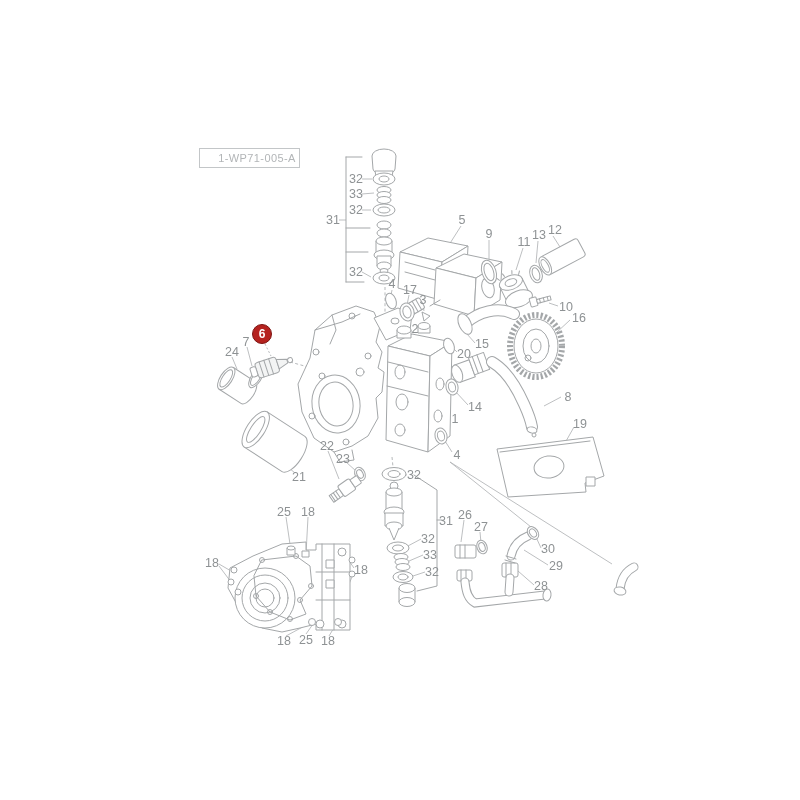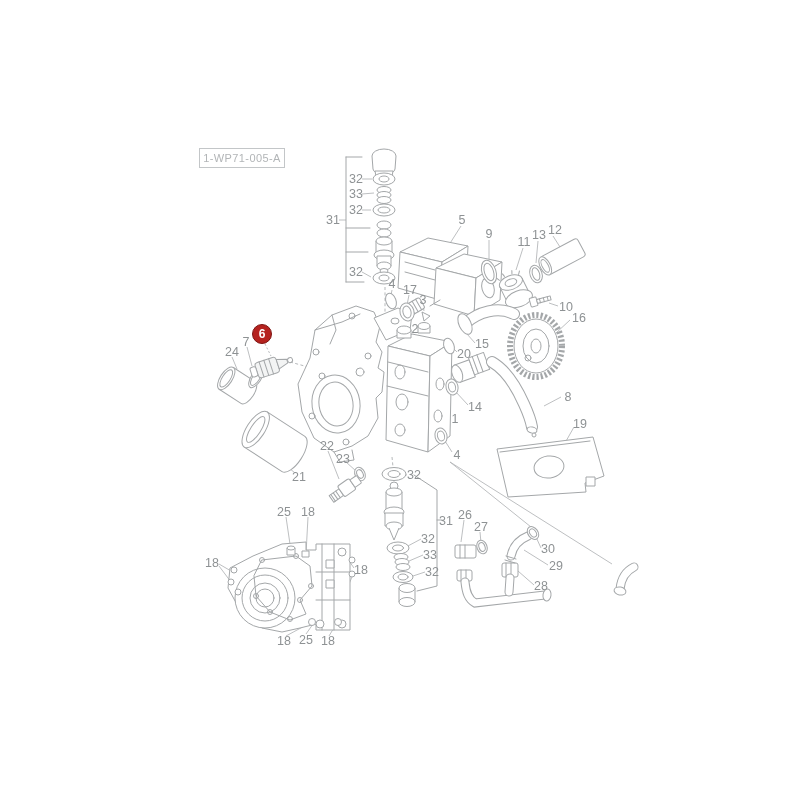--- a/index.html
+++ b/index.html
@@ -1,20 +1,20 @@
 <!DOCTYPE html>
 <html><head>
 <meta charset="utf-8">
 <style>
   html,body{margin:0;padding:0;background:#fff;}
   .stage{position:relative;width:800px;height:800px;background:#ffffff;overflow:hidden;
          font-family:"Liberation Sans",sans-serif;}
   .ref-label{position:absolute;left:199px;top:148px;width:84px;height:18px;
              border:1px solid #c3c6c8;color:#b2b5b7;font-size:11px;line-height:18px;
-             text-align:center;letter-spacing:.4px;background:#fff;}
+             text-align:center;letter-spacing:.4px;background:#fff;padding-left:15px;}
   svg{position:absolute;left:0;top:0;}
   .ln{fill:none;stroke:#a4a7a9;stroke-width:1;stroke-linecap:round;stroke-linejoin:round;}
   .fw{fill:#ffffff;stroke:#a4a7a9;stroke-width:1;stroke-linejoin:round;}
   .fl{fill:#f3f4f4;stroke:#a4a7a9;stroke-width:1;stroke-linejoin:round;}
   .ld{fill:none;stroke:#b1b4b6;stroke-width:.85;}
   .dsh{fill:none;stroke:#adb0b2;stroke-width:.9;stroke-dasharray:3 2.4;}
   .tubo{fill:none;stroke:#a4a7a9;stroke-width:12;stroke-linecap:round;}
   .tubi{fill:none;stroke:#ffffff;stroke-width:10;stroke-linecap:round;}
   .tubo2{fill:none;stroke:#a4a7a9;stroke-width:9;stroke-linecap:round;}
   .tubi2{fill:none;stroke:#ffffff;stroke-width:7;stroke-linecap:round;}

